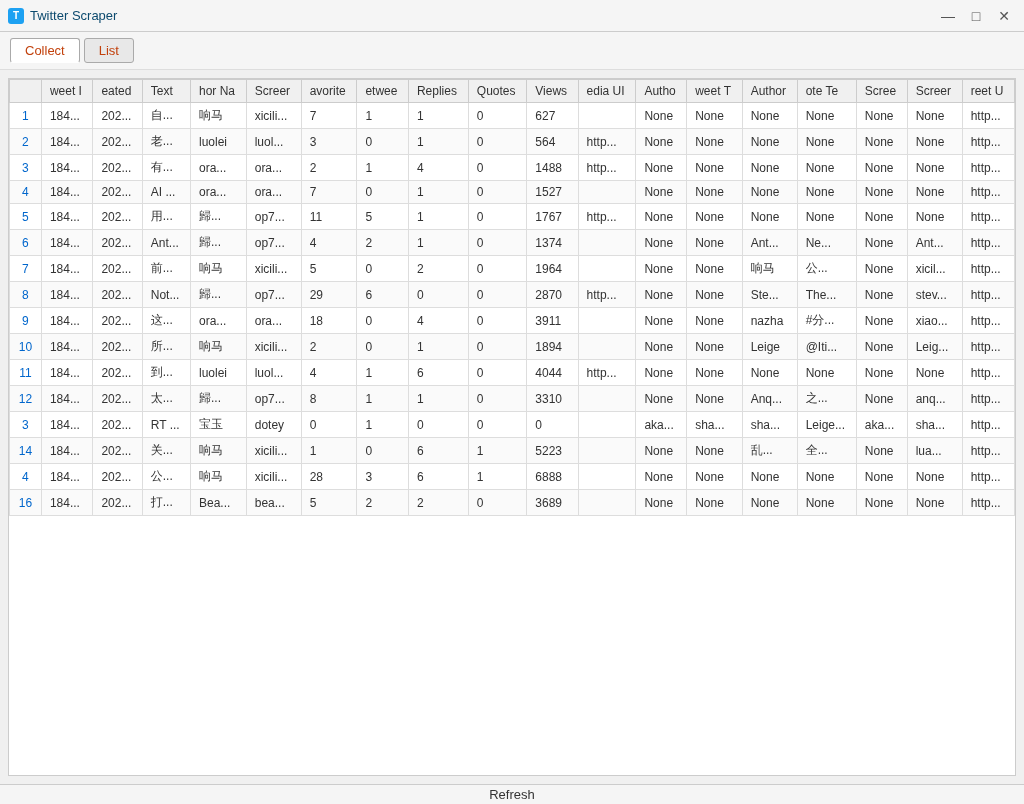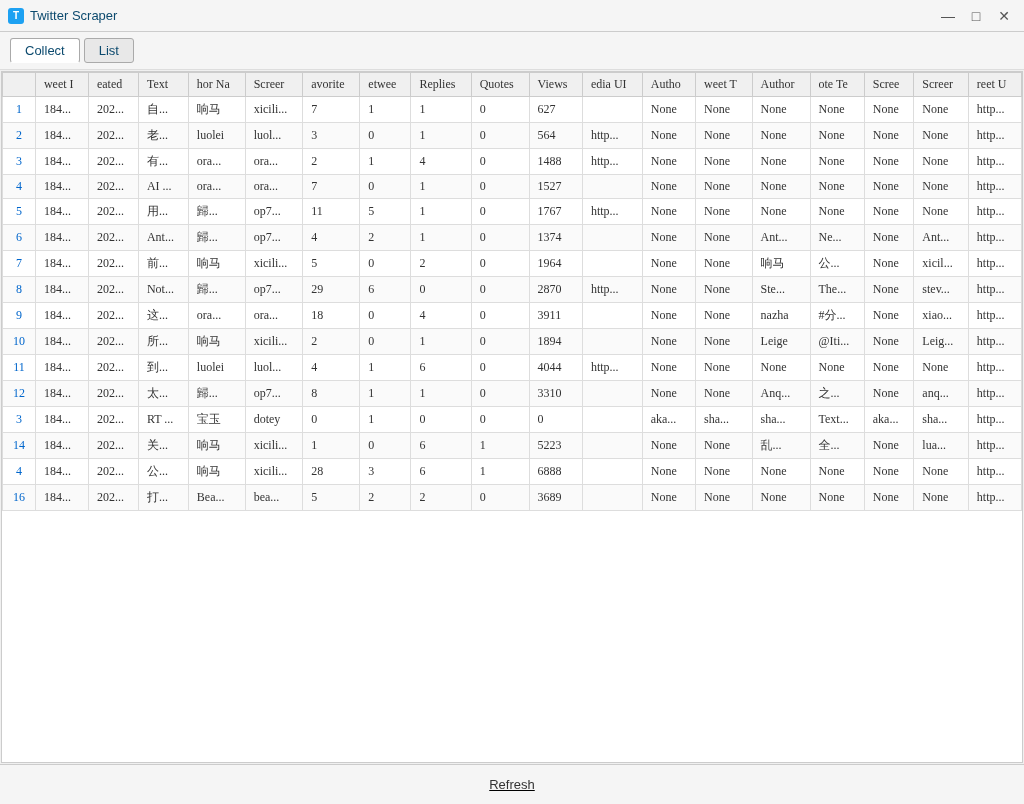--- a/index.html
+++ b/index.html
@@ -70,34 +70,33 @@
       border-bottom: 1px solid #ddd;
       gap: 4px;
     }
     .tab-btn {
       padding: 4px 14px;
       border: 1px solid #aaa;
       background: #e8e8e8;
       cursor: pointer;
       font-size: 13px;
       border-radius: 3px;
-      color: #0c4a6e;
+      color: #c2410c;
     }
     .tab-btn.active {
       background: white;
       border-bottom: 1px solid white;
       font-weight: 500;
     }
     .table-container {
       flex: 1;
       overflow: auto;
       background: white;
       border: 1px solid #ccc;
-      margin: 1px;
-      font-family: Liberation Serif, serif;
+      margin: 8px;
     }
     table {
       border-collapse: collapse;
       width: max-content;
       min-width: 100%;
     }
     thead th {
       background: #f0f0f0;
       border: 1px solid #ccc;
       padding: 4px 8px;
@@ -126,22 +125,21 @@
       font-weight: 500;
       text-align: center;
       min-width: 24px;
     }
     .footer {
       display: flex;
       align-items: center;
       justify-content: center;
       background: #f5f5f5;
       border-top: 1px solid #ccc;
-      height: 40px;
-      text-decoration: underline;
+      height: 20px;
     }
     .refresh-btn {
       background: transparent;
       border: none;
       cursor: pointer;
       font-size: 13px;
       color: #333;
       padding: 4px 16px;
     }
   </style>
@@ -452,21 +450,21 @@
           <td>dotey</td>
           <td>0</td>
           <td>1</td>
           <td>0</td>
           <td>0</td>
           <td>0</td>
           <td></td>
           <td>aka...</td>
           <td>sha...</td>
           <td>sha...</td>
-          <td>Text...</td>
+          <td>Leige...</td>
           <td>aka...</td>
           <td>sha...</td>
           <td>http...</td>
         </tr>
         <tr>
           <td class="row-num">14</td>
           <td>184...</td>
           <td>202...</td>
           <td>关...</td>
           <td>响马</td>

